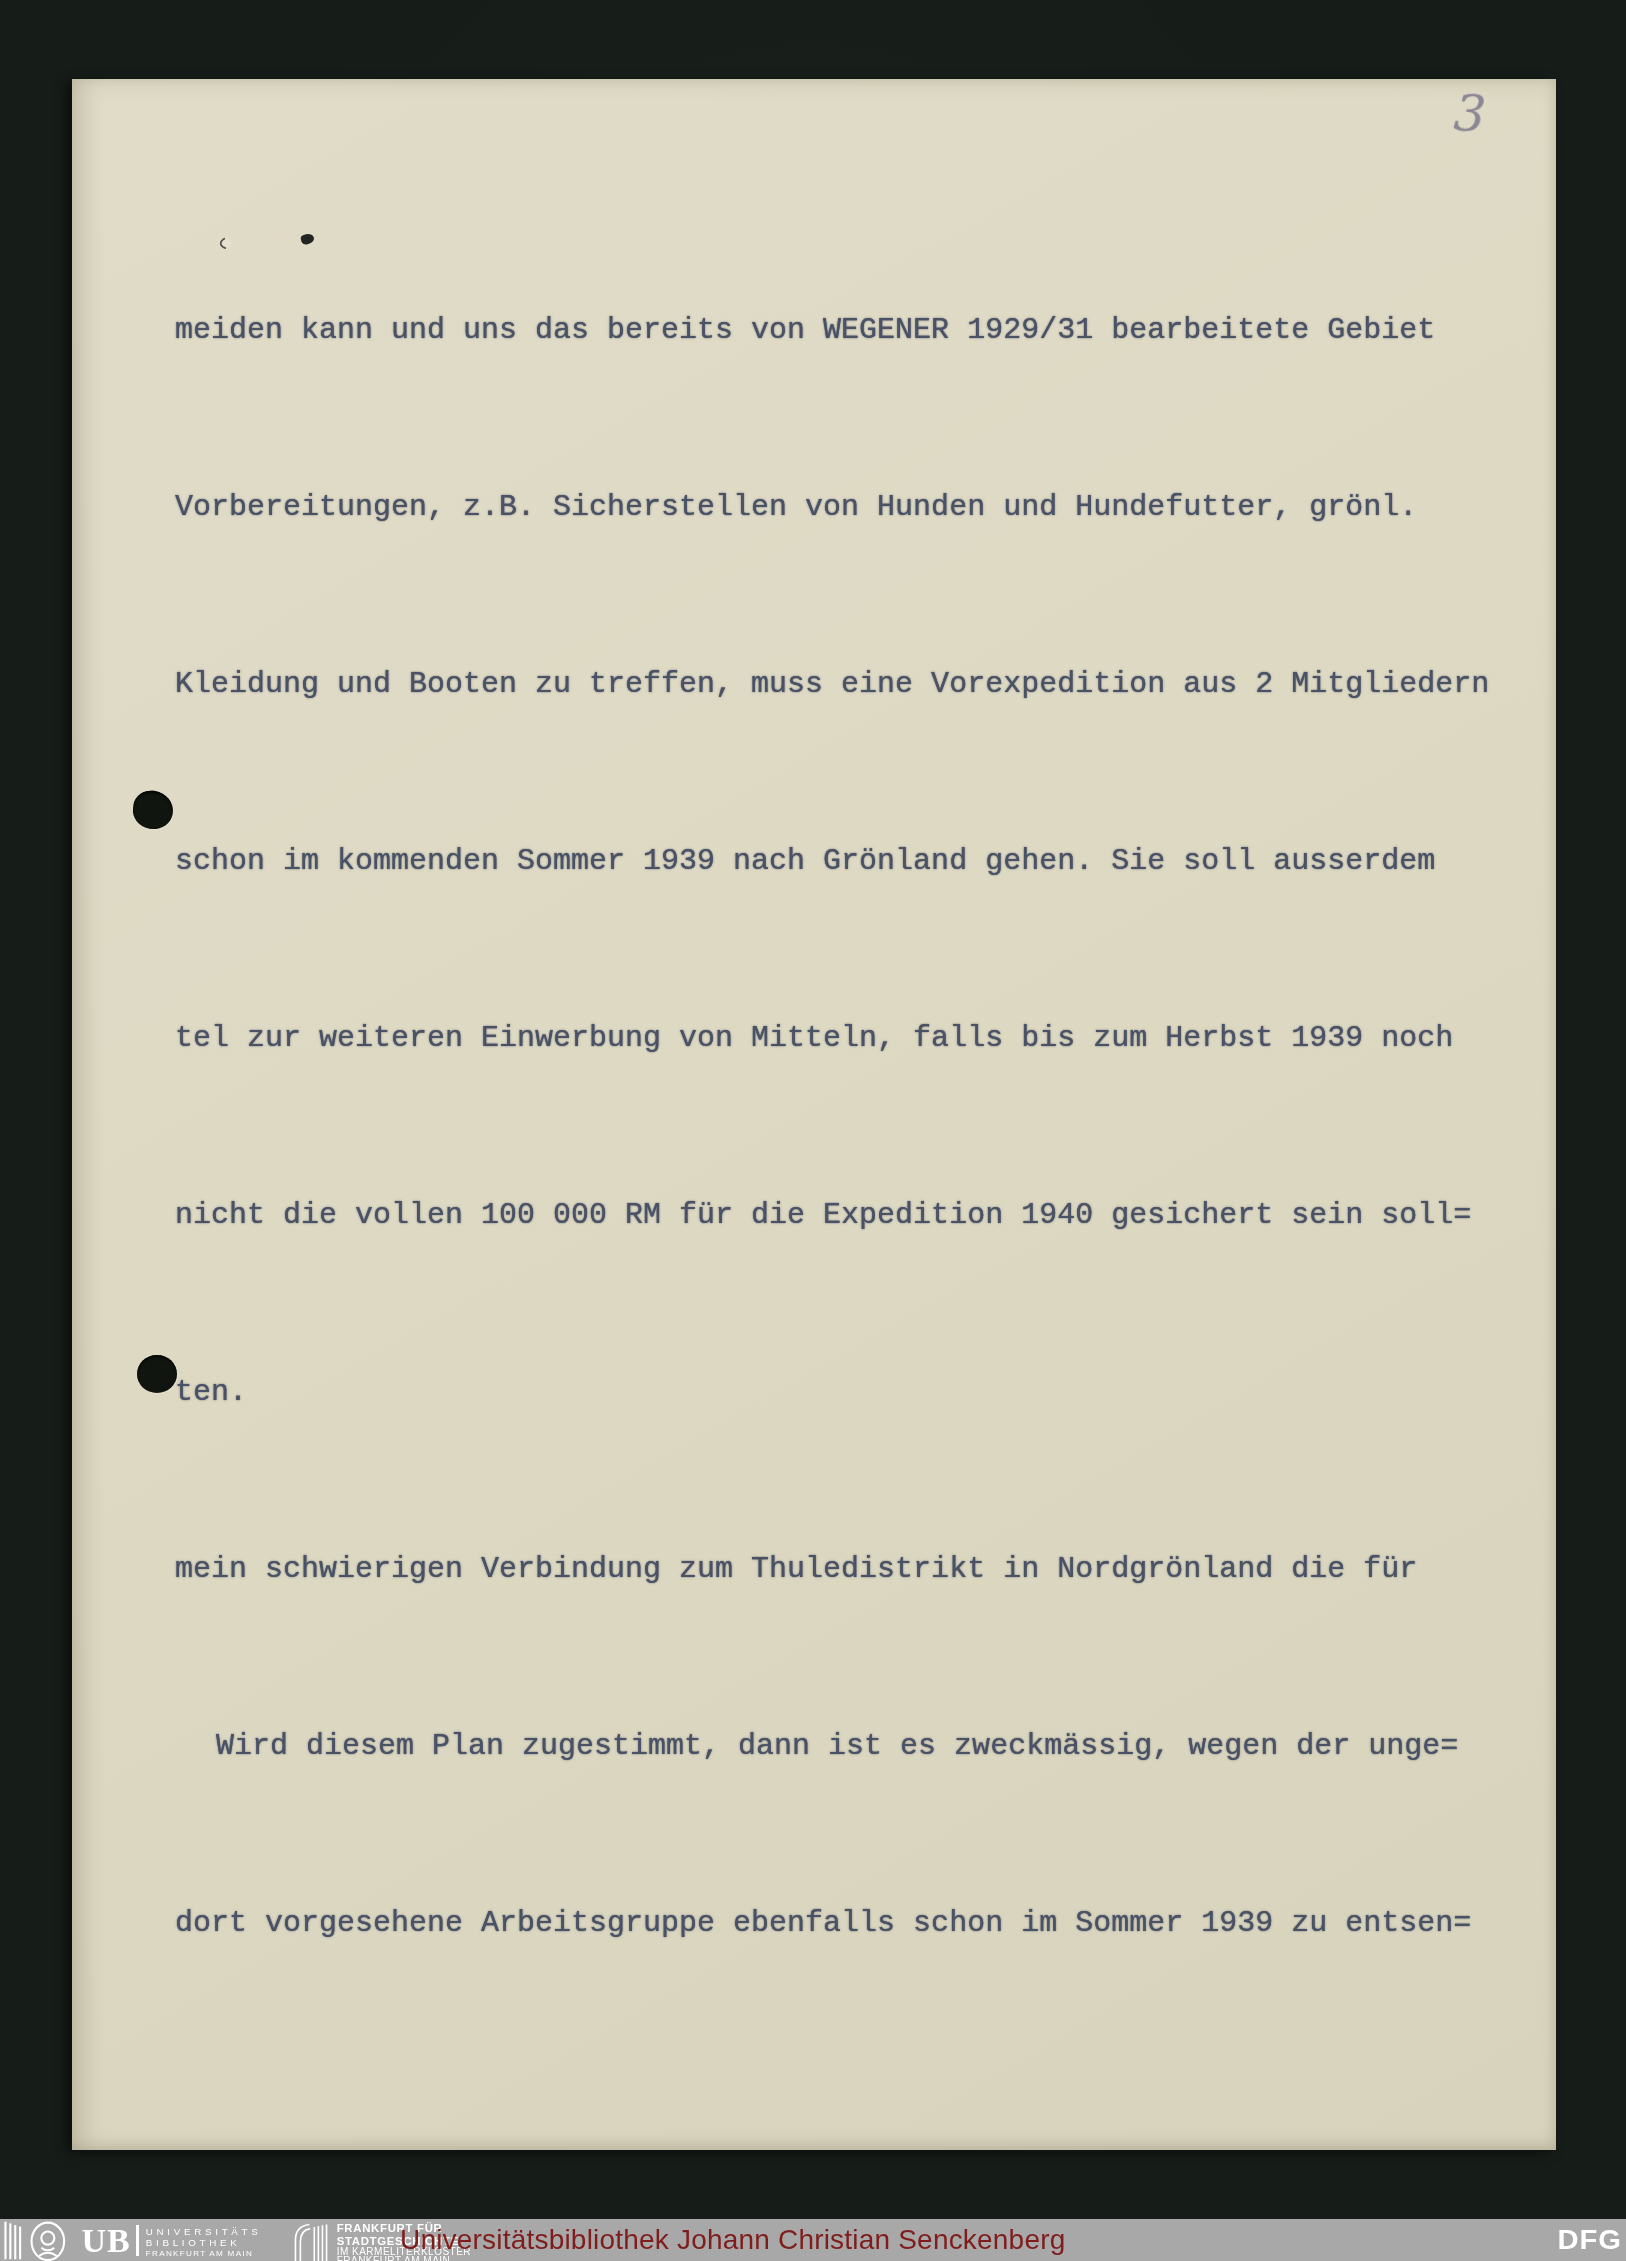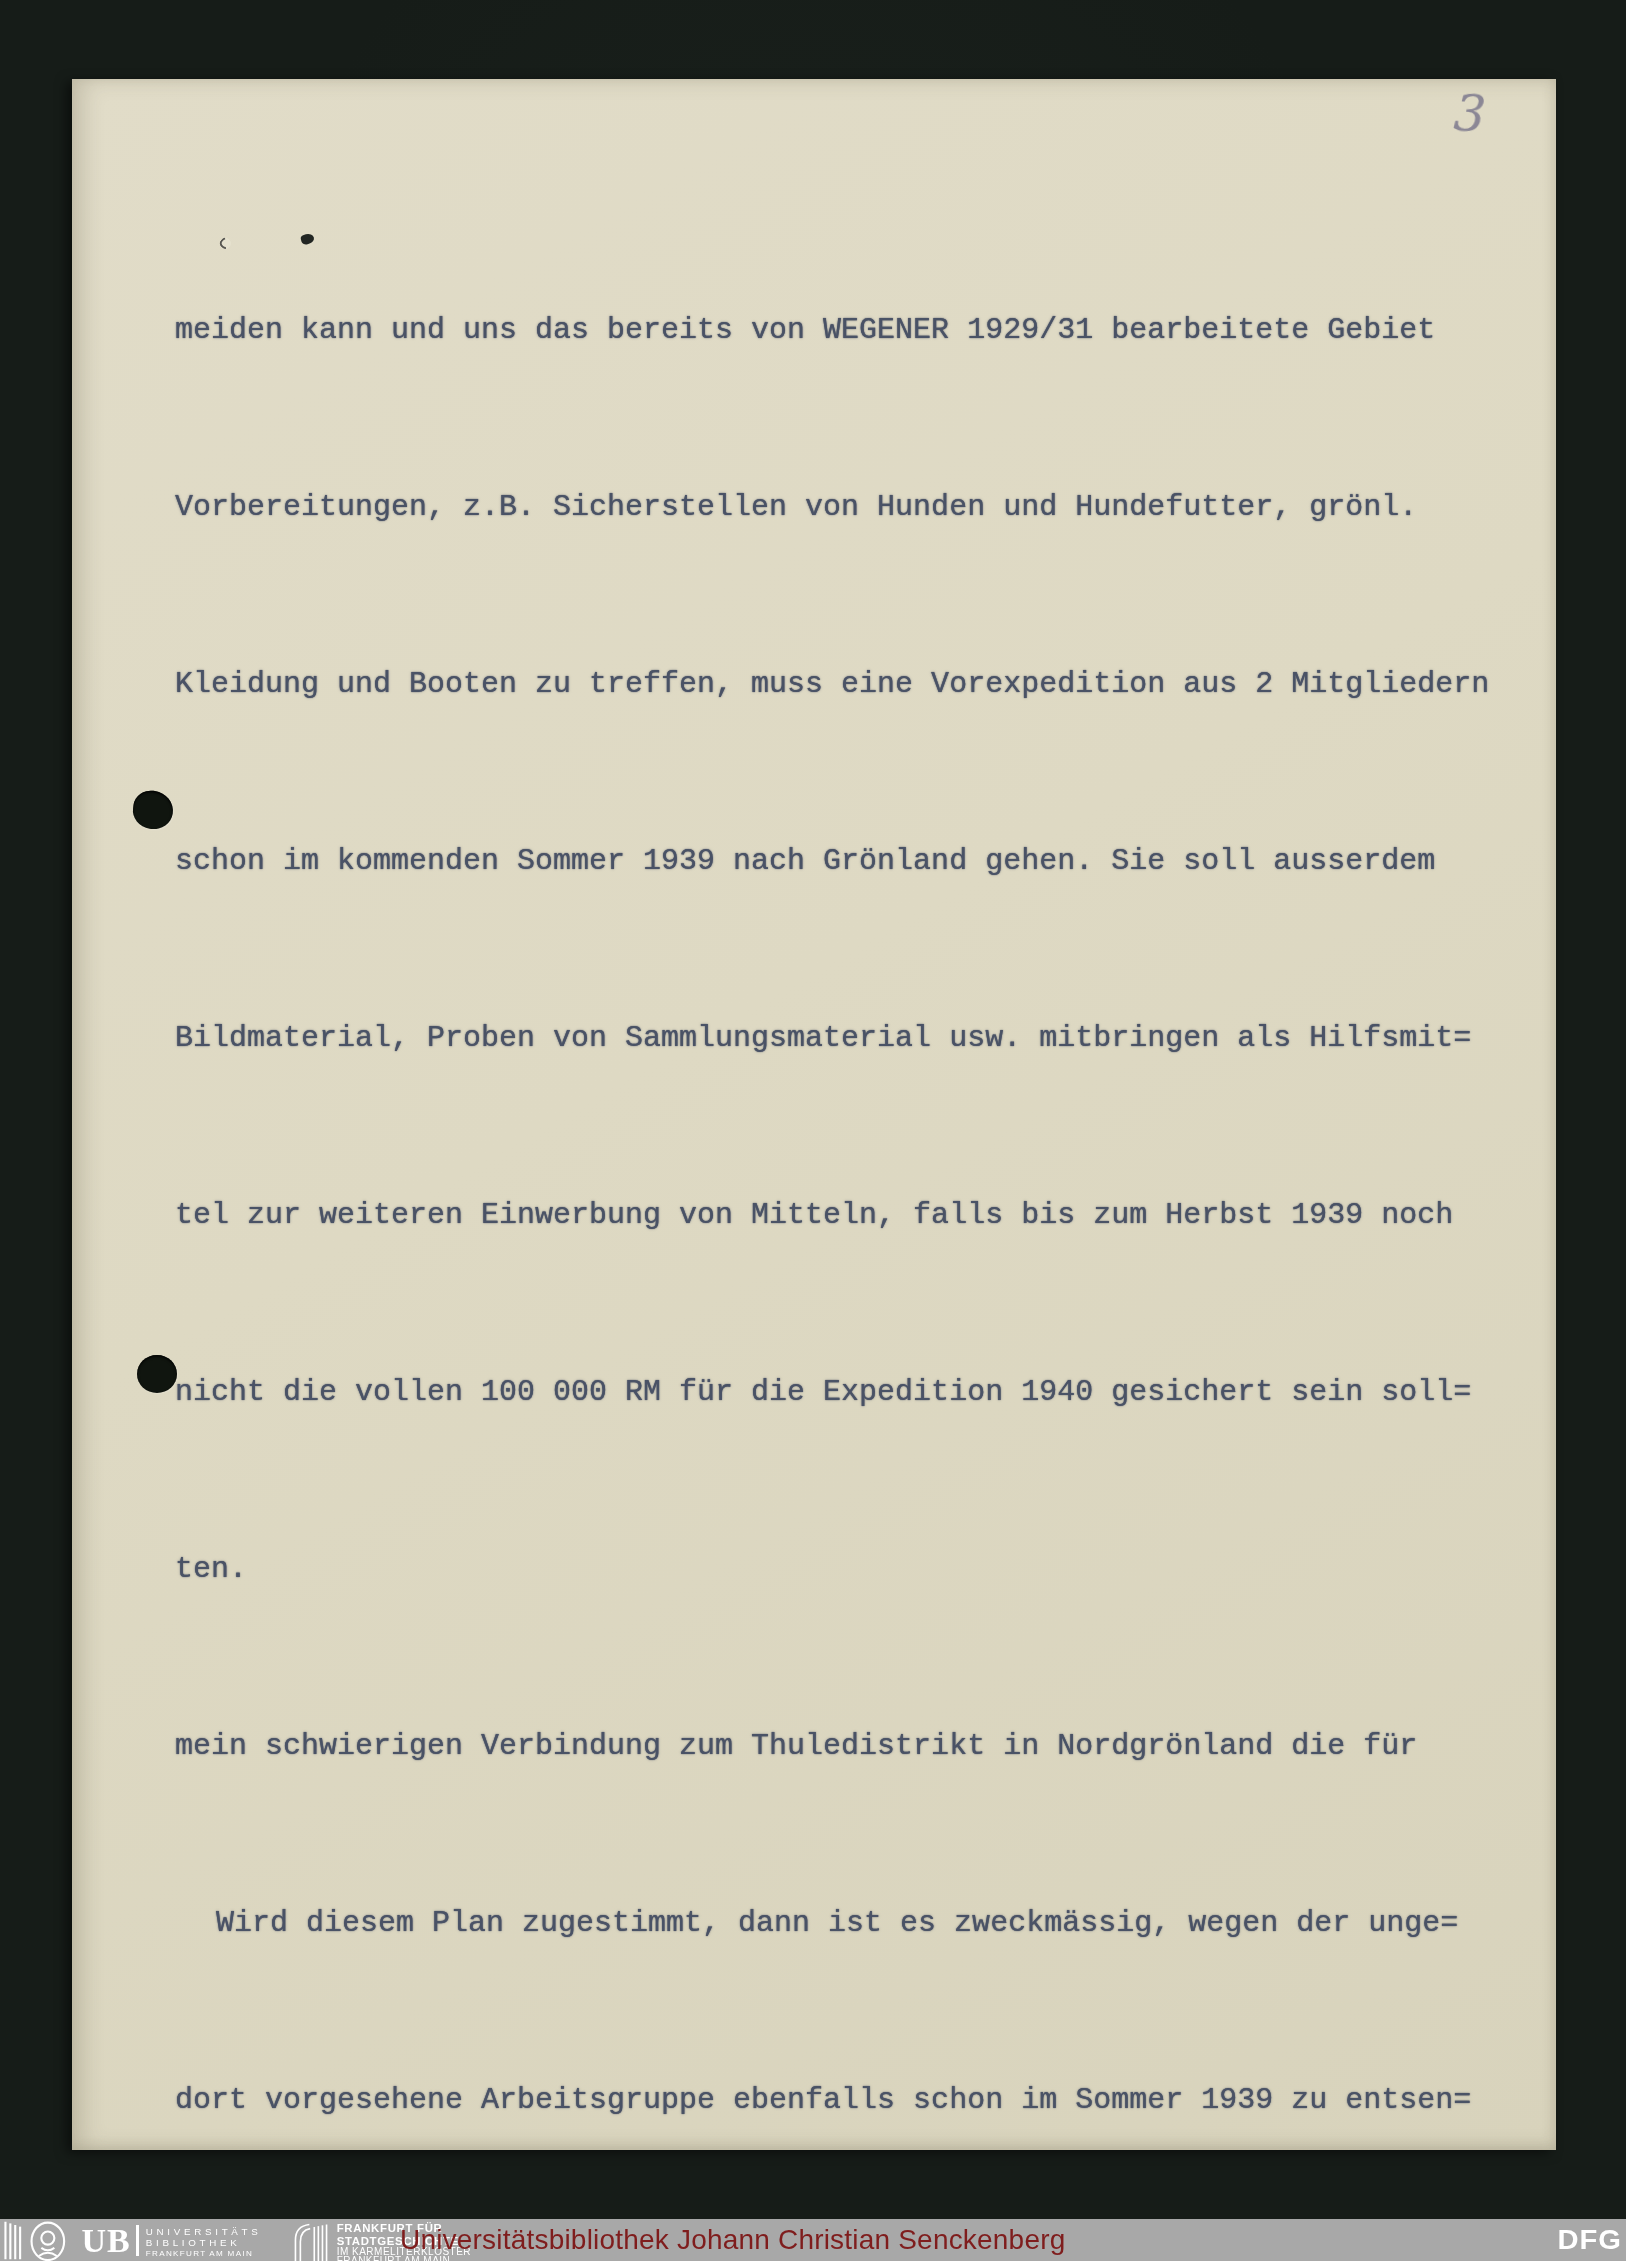--- a/index.html
+++ b/index.html
@@ -89,21 +89,20 @@
 <div class="page-number">3</div>
 
 <div class="punch punch-top"></div>
 <div class="punch punch-bottom"></div>
 
 <div class="typed">
   <div class="line">meiden kann und uns das bereits von WEGENER 1929/31 bearbeitete Gebiet</div>
   <div class="line">Vorbereitungen, z.B. Sicherstellen von Hunden und Hundefutter, grönl.</div>
   <div class="line">Kleidung und Booten zu treffen, muss eine Vorexpedition aus 2 Mitgliedern</div>
   <div class="line">schon im kommenden Sommer 1939 nach Grönland gehen. Sie soll ausserdem</div>
-  <div class="line">Bildmaterial, Proben von Sammlungsmaterial usw. mitbringen als Hilfsmit=</div>
   <div class="line">tel zur weiteren Einwerbung von Mitteln, falls bis zum Herbst 1939 noch</div>
   <div class="line">nicht die vollen 100 000 RM für die Expedition 1940 gesichert sein soll=</div>
   <div class="line">ten.</div>
   <div class="line">mein schwierigen Verbindung zum Thuledistrikt in Nordgrönland die für</div>
   <div class="line indent">Wird diesem Plan zugestimmt, dann ist es zweckmässig, wegen der unge=</div>
   <div class="line">dort vorgesehene Arbeitsgruppe ebenfalls schon im Sommer 1939 zu entsen=</div>
   
   
 </div>
 

